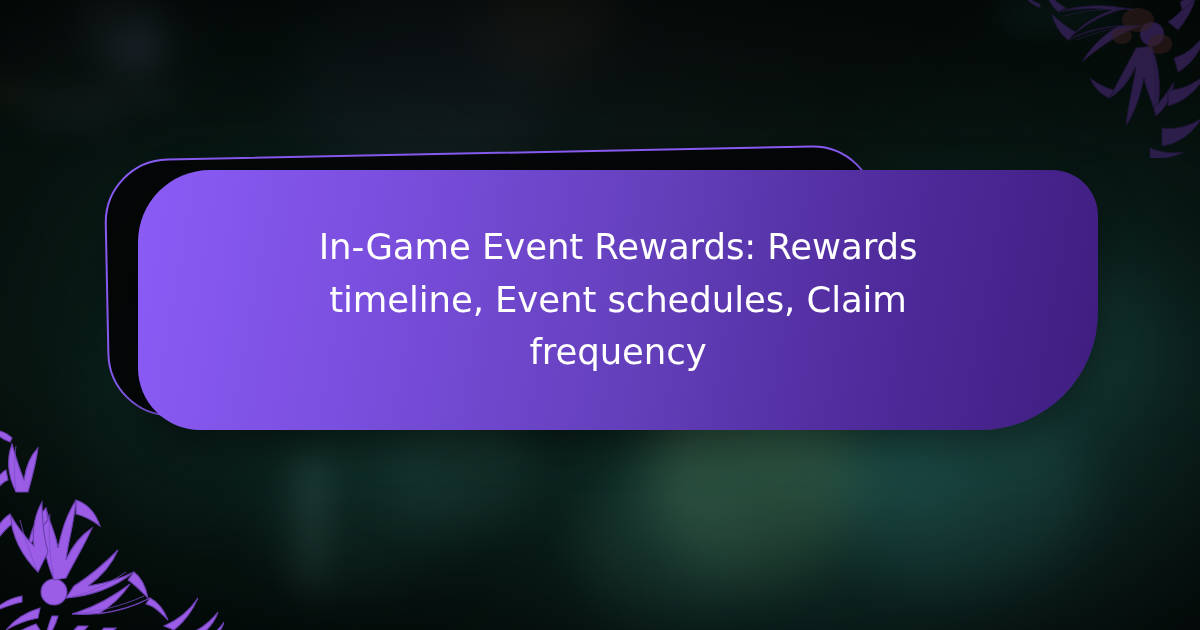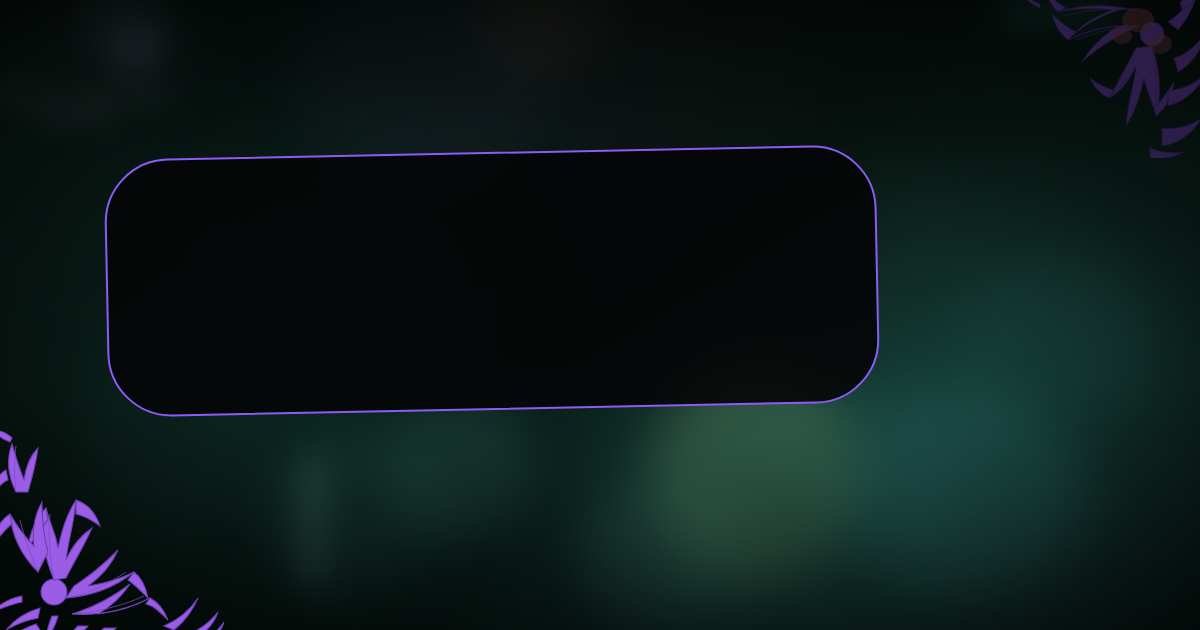--- a/index.html
+++ b/index.html
@@ -151,20 +151,23 @@
     <div class="scan"></div>
     <div class="scan2"></div>
   </div>
 
   <div class="bg-vignette"></div>
 
   <div id="card-stack">
 
     <div id="card-outline"></div>
 
+    <div id="card-filled">
+      <div id="banner-title">In-Game Event Rewards: Rewards timeline, Event schedules, Claim frequency</div>
+    </div>
 
   </div>
 
   <div class="ornament" id="ornament-bottom-left">
     <svg viewBox="0 0 232 210" width="232" height="210" aria-hidden="true">
       <g fill="#9b5de5" stroke="#6b3fb0" stroke-width="1.1">
 
         <circle cx="62" cy="162" r="13"></circle>
 
         <path d="M62 150 C52 126 48 104 54 78 C58 94 64 104 66 118 C70 100 74 86 84 70

